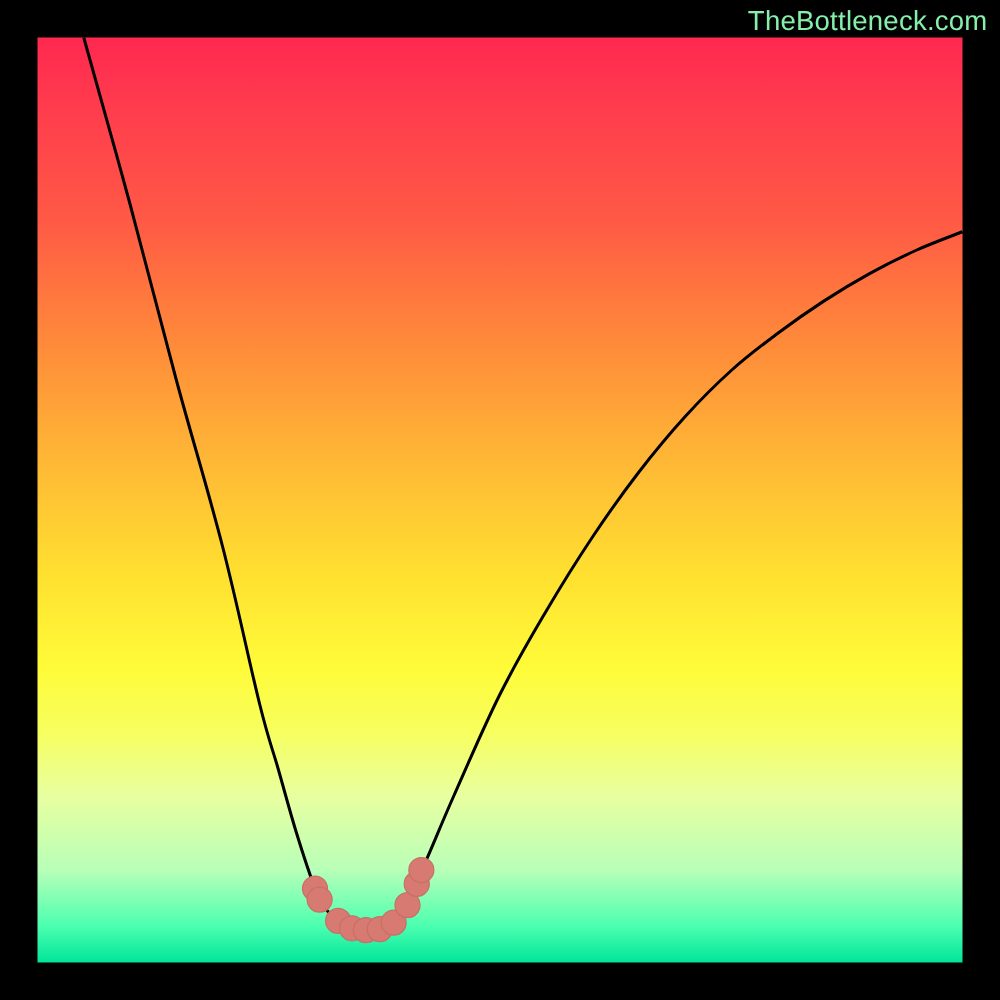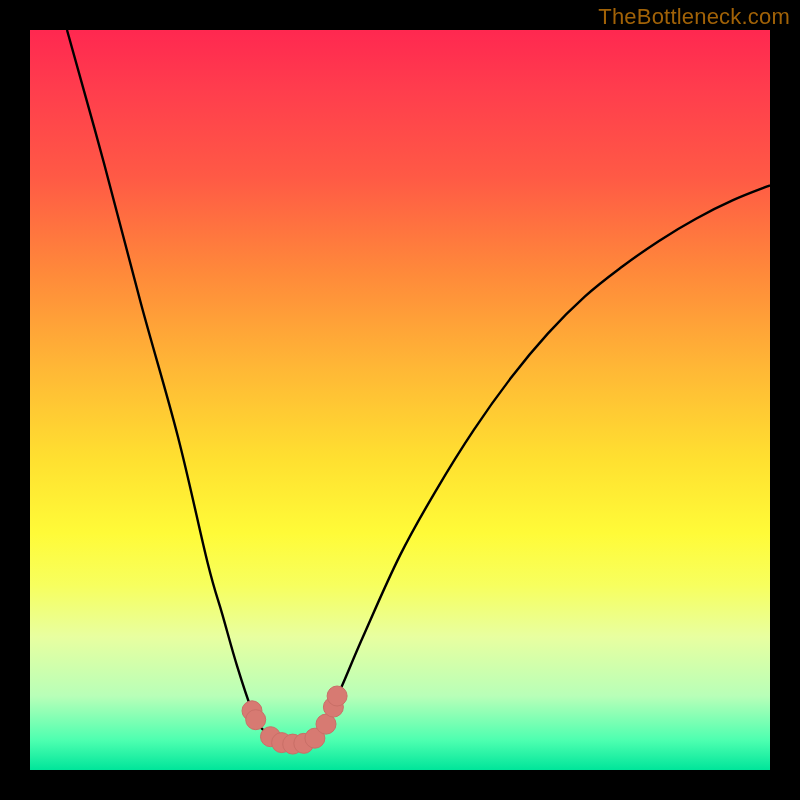--- a/index.html
+++ b/index.html
@@ -38,21 +38,21 @@
       #e8ffa0 82%,
       #b8ffb8 90%,
       #4dffb0 96%,
       #00e59a 100%
     );
   }
   .watermark {
     position: absolute;
     top: 4px;
     right: 10px;
-    color: #a16207;
+    color: #86efac;
     font-size: 22px;
     font-weight: 500;
     letter-spacing: 0.2px;
     user-select: none;
   }
   svg.curve {
     position: absolute;
     left: 0;
     top: 0;
     width: 740px;

